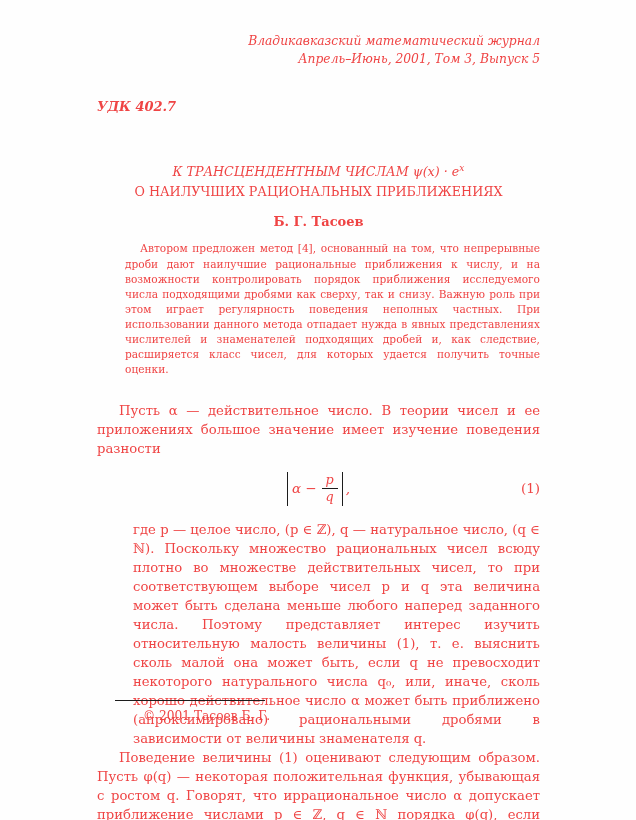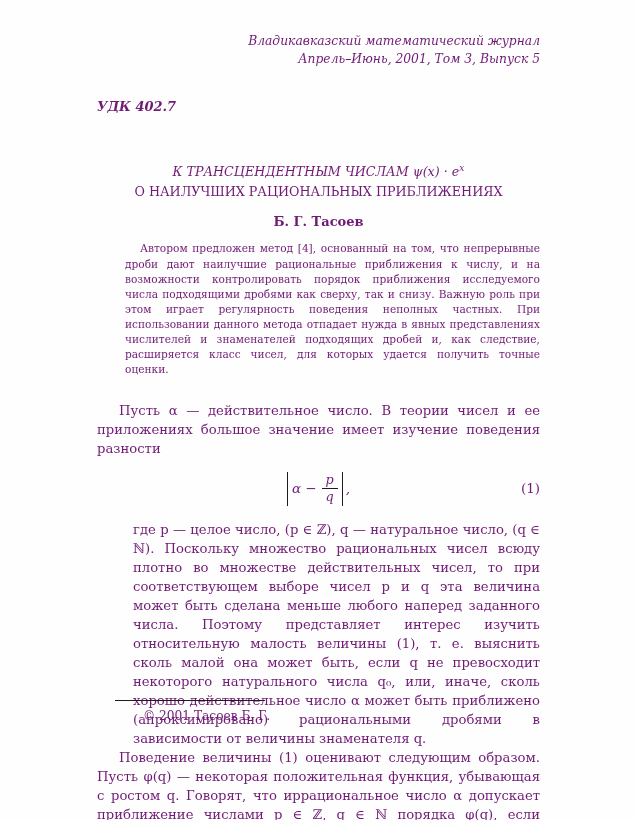--- a/index.html
+++ b/index.html
@@ -9,21 +9,21 @@
     width: 636px;
     height: 820px;
     overflow: hidden;
   }
   .page {
     position: relative;
     width: 636px;
     height: 820px;
     background: #fefefe;
     font-family: "DejaVu Serif", serif;
-    color: #701a75;
+    color: #ef4444;
   }
   .content {
     position: absolute;
     left: 97px;
     top: 32px;
     width: 443px;
   }
   .journal-header {
     text-align: right;
     font-style: italic;

